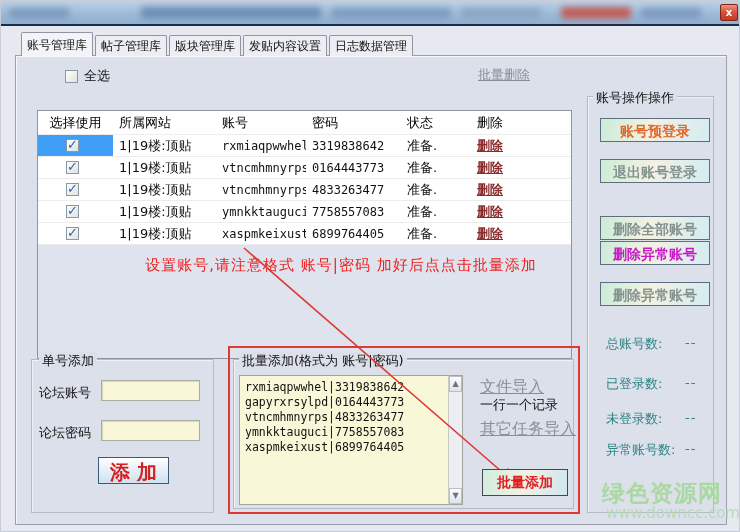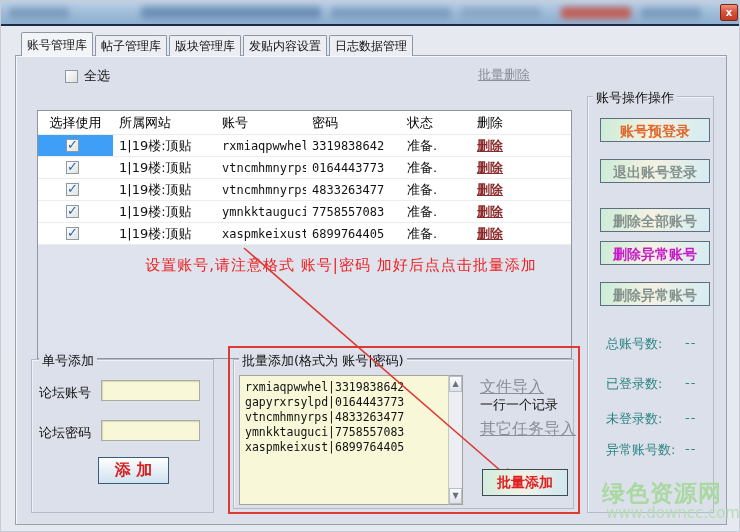--- a/index.html
+++ b/index.html
@@ -50,21 +50,21 @@
   .red-rect{position:absolute;left:227px;top:345px;width:352px;height:168px;border:2px solid #dd3a34;pointer-events:none;z-index:6;}
   .annot-svg{position:absolute;left:0;top:0;width:740px;height:532px;pointer-events:none;z-index:7;}
   
   .group{position:absolute;border:1px solid #b4bac6;box-shadow:inset 1px 1px 0 #eef1f6;}
   .group-label{position:absolute;font-size:13px;color:#111;background:#dce0ea;padding:0 3px;white-space:nowrap;}
   .g-single{left:30px;top:358px;width:183px;height:154px;}
   .g-batch{left:232px;top:358px;width:341px;height:150px;}
   .g-ops{left:586px;top:95px;width:127px;height:417px;}
   .fld-label{position:absolute;font-size:13px;color:#111;}
   .inp{position:absolute;width:99px;height:21px;background:#f8f8d8;border:1px solid #a9ad9f;box-shadow:inset 1px 1px 1px #d8d8ba;font-size:12px;padding:2px 4px;}
-  .btn-add{position:absolute;left:97px;top:456px;width:71px;height:27px;background:linear-gradient(180deg,#feffff 0%,#e4eef6 55%,#cfe2f0 100%);border:1px solid #3c5b7a;color:#d42020;font-weight:bold;font-size:16px;cursor:pointer;}
+  .btn-add{position:absolute;left:97px;top:456px;width:71px;height:27px;background:linear-gradient(180deg,#feffff 0%,#e4eef6 55%,#cfe2f0 100%);border:1px solid #3c5b7a;color:#d42020;font-weight:bold;font-size:20px;cursor:pointer;}
   .txtarea{position:absolute;left:238px;top:374px;width:209px;height:130px;background:#f8f8d8;border:1px solid #a0a49c;border-right:none;font-family:"DejaVu Sans Mono",monospace;font-size:11.5px;line-height:15px;padding:4px 2px 4px 5px;resize:none;overflow:hidden;color:#111;}
   .scrollbar{position:absolute;left:447px;top:374px;width:15px;height:130px;background:#eceef3;border:1px solid #a0a49c;border-left:1px solid #c8cbc0;display:flex;flex-direction:column;justify-content:space-between;align-items:center;}
   .sb-arrow{font-size:8px;color:#6a7280;line-height:14px;width:13px;text-align:center;background:linear-gradient(180deg,#fbfcfd,#dfe3ea);border:1px solid #b9bec8;cursor:pointer;}
   .imp-link{position:absolute;font-size:16px;}
   .hint-black{position:absolute;font-size:13px;color:#111;text-align:right;}
   .btn-batch{position:absolute;left:481px;top:468px;width:86px;height:27px;background:linear-gradient(100deg,#d2ecdc 0%,#f0f2e6 50%,#cfe6f0 100%);border:1px solid #3f4a55;color:#e02020;font-weight:bold;font-size:14px;cursor:pointer;z-index:8;}
   
   .op-btn{position:absolute;left:599px;width:110px;height:24px;border:1px solid #5d6e80;background:linear-gradient(100deg,#cbecd8 0%,#f4f1e2 45%,#d4ecf2 100%);font-size:14px;font-weight:bold;cursor:pointer;text-align:center;line-height:22px;}
   .stat-lbl{position:absolute;left:605px;font-size:13px;color:#2e8585;}
   .stat-val{position:absolute;left:684px;font-size:13px;color:#2e8585;letter-spacing:1px;}
@@ -208,21 +208,21 @@
   <div class="red-rect"></div>
   <svg class="annot-svg" viewBox="0 0 740 532">
     <line x1="243" y1="247" x2="508" y2="477" stroke="#dd3a34" stroke-width="1.6"></line>
     <polygon points="512,483 499,473 507,467" fill="#dd3a34"></polygon>
   </svg>
 
   <div class="group g-ops"></div>
   <span class="group-label" style="left:592px;top:88px;">账号操作操作</span>
   <button class="op-btn" style="top: 117px; color: rgb(224, 102, 42);" id="opbtn0">账号预登录</button>
   <button class="op-btn" style="top: 158px; color: rgb(132, 146, 142);" id="opbtn1">退出账号登录</button>
-  <button class="op-btn" style="top: 207px; color: rgb(132, 146, 142);" id="opbtn2">删除全部账号</button>
+  <button class="op-btn" style="top: 215px; color: rgb(132, 146, 142);" id="opbtn2">删除全部账号</button>
   <button class="op-btn" style="top: 240px; color: rgb(200, 24, 200);" id="opbtn3">删除异常账号</button>
   <button class="op-btn" style="top: 281px; color: rgb(132, 146, 142);" id="opbtn4">删除异常账号</button>
 
   <span class="stat-lbl" style="top:334px;">总账号数:</span>
   <span class="stat-val" style="top:334px;">--</span>
   <span class="stat-lbl" style="top:374px;">已登录数:</span>
   <span class="stat-val" style="top:374px;">--</span>
   <span class="stat-lbl" style="top:409px;">未登录数:</span>
   <span class="stat-val" style="top:409px;">--</span>
   <span class="stat-lbl" style="top:440px;">异常账号数:</span>

